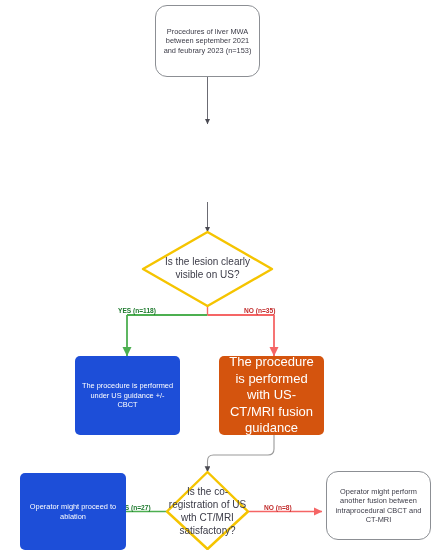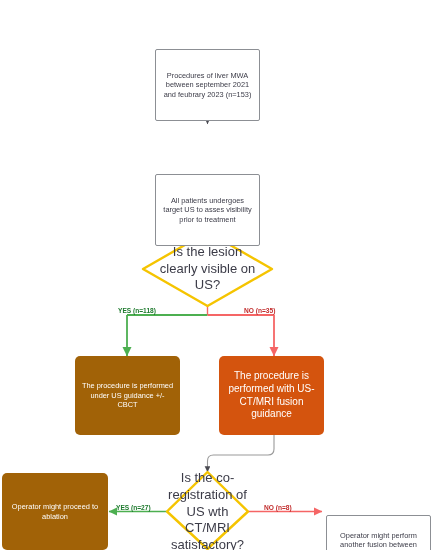--- a/index.html
+++ b/index.html
@@ -39,45 +39,44 @@
     line-height: 1.28;
   }
   .node-text {
     display: block;
     padding: 0 6px;
     white-space: pre-line;
   }
   .box-plain {
     background: #ffffff;
     border: 1.2px solid #8c8f94;
-    border-radius: 2px;
+    border-radius: 12px;
     color: #3b3b47;
     font-size: 7.4px;
-    margin-top: 44px;
   }
   .box-teal {
-    background: #a16207;
+    background: #1d4ed8;
     border-radius: 5px;
     color: #ffffff;
     font-size: 7.4px;
   }
   .box-orange {
     background: #d4540e;
     border-radius: 5px;
     color: #ffffff;
-    font-size: 10px;
+    font-size: 13px;
   }
   .diamond-label {
     position: absolute;
     display: flex;
     align-items: center;
     justify-content: center;
     text-align: center;
     color: #3b3b47;
-    font-size: 13px;
+    font-size: 10px;
     line-height: 1.28;
     white-space: pre-line;
   }
   .edge-label {
     position: absolute;
     font-size: 6.6px;
     font-weight: bold;
     white-space: nowrap;
     line-height: 1;
   }
@@ -124,23 +123,20 @@
 
     <polygon points="207.5,232 272,269 207.5,306 143,269" fill="#ffffff" stroke="#f5c400" stroke-width="2.4" stroke-linejoin="round"></polygon>
 
     <polygon points="207.5,472 248,511.5 207.5,549 167,511.5" fill="#ffffff" stroke="#f5c400" stroke-width="2.4" stroke-linejoin="round"></polygon>
   </svg>
 
   <div class="node box-plain" style="left:155px; top:5px; width:105px; height:72px;">
     <span class="node-text">Procedures of liver MWA between september 2021 and feubrary 2023 (n=153)</span>
   </div>
 
-  <div class="node box-plain" style="left:155px; top:130px; width:105px; height:72px;">
-    <span class="node-text">All patients undergoes target US to asses visibility prior to treatment</span>
-  </div>
 
   <div class="diamond-label" style="left:152px; top:252px; width:111px; height:34px;">
     <span class="node-text">Is the lesion clearly visible on US?</span>
   </div>
 
   <div class="edge-label label-yes" style="left:118px; top:308px;">
     <span>YES (n=118)</span>
   </div>
   <div class="edge-label label-no" style="left:244px; top:308px;">
     <span>NO (n=35)</span>
@@ -158,21 +154,21 @@
     <span class="node-text">Is the co-registration of US wth CT/MRI satisfactory?</span>
   </div>
 
   <div class="edge-label label-yes" style="left:116px; top:505px;">
     <span>YES (n=27)</span>
   </div>
   <div class="edge-label label-no" style="left:264px; top:505px;">
     <span>NO (n=8)</span>
   </div>
 
-  <div class="node box-teal" style="left:2px; top:473px; width:106px; height:77px;">
+  <div class="node box-teal" style="left:20px; top:473px; width:106px; height:77px;">
     <span class="node-text">Operator might proceed to ablation</span>
   </div>
 
   <div class="node box-plain" style="left:326px; top:471px; width:105px; height:69px;">
     <span class="node-text">Operator might perform another fusion between intraprocedural CBCT and CT-MRI</span>
   </div>
 
 </div>
 
 </body></html>

